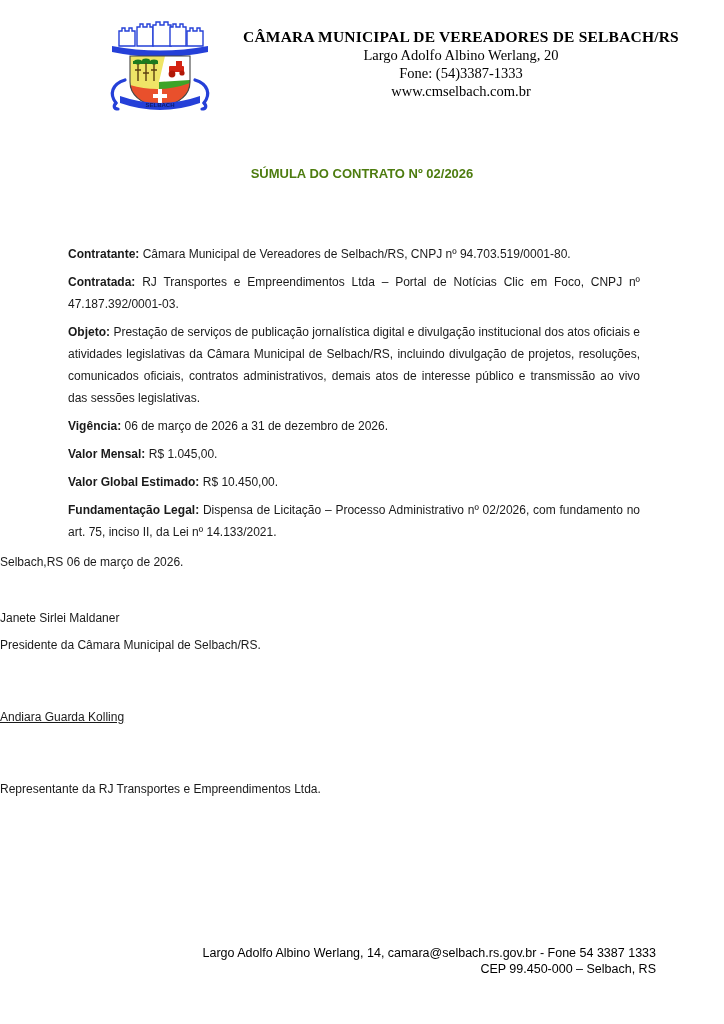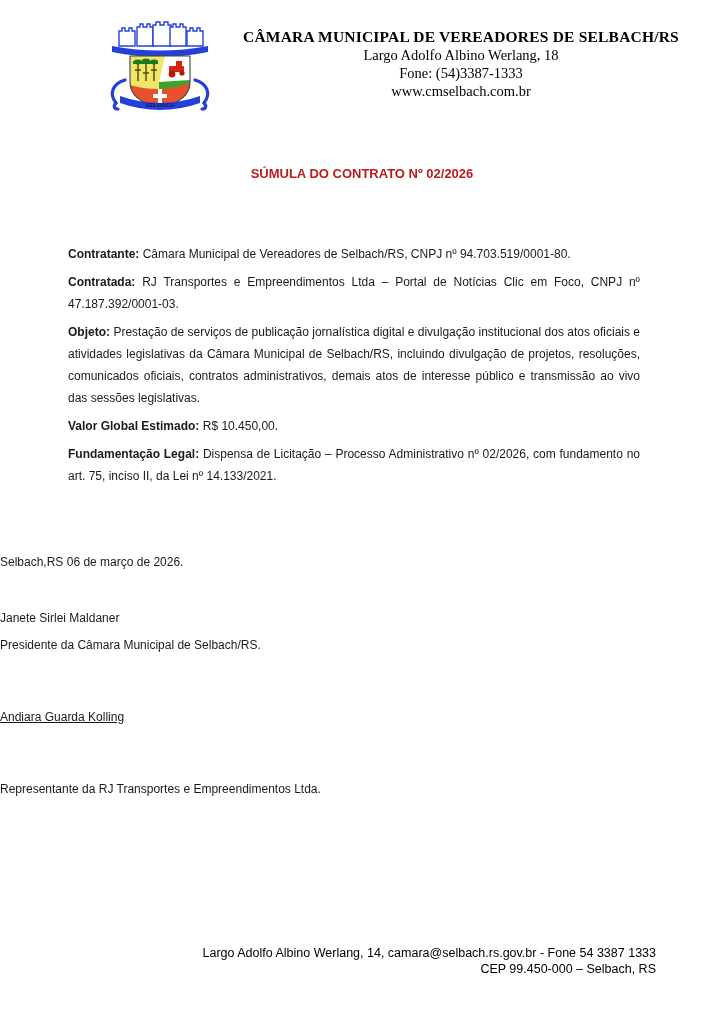--- a/index.html
+++ b/index.html
@@ -32,21 +32,21 @@
   .org-name { font-weight: 700; font-size: 15.5px; line-height: 18px; letter-spacing: 0.2px; }
   .head-line { font-size: 14.5px; line-height: 18px; }
 
   
   .doc-title {
     position: absolute;
     top: 166px; left: 0; right: 0;
     text-align: center;
     font-weight: 700;
     font-size: 13px;
-    color: #b91c1c;
+    color: #4d7c0f;
   }
 
   
   .body-text {
     position: absolute;
     top: 243px; left: 68px;
     width: 588px;
     font-size: 12px;
     line-height: 22px;
   }
@@ -145,32 +145,34 @@
         <path d="M28,36 h60 v26 c0,14 -13,22 -30,26 c-17,-4 -30,-12 -30,-26 z" fill="none" stroke="#444444" stroke-width="1.1"></path>
 
         <g>
           <path d="M18,76 Q58,90 98,76 L98,83 Q58,97 18,83 Z" fill="#2540d8"></path>
           <text x="58" y="87" text-anchor="middle" font-size="6" font-family="Liberation Sans, sans-serif" fill="#0d1b66" font-weight="bold">SELBACH</text>
         </g>
       </svg>
     </div>
     <div class="head-text">
       <div class="org-name">CÂMARA MUNICIPAL DE VEREADORES DE SELBACH/RS</div>
-      <div class="head-line">Largo Adolfo Albino Werlang, 18</div>
+      <div class="head-line">Largo Adolfo Albino Werlang, 20</div>
       <div class="head-line">Fone: (54)3387-1333</div>
       <div class="head-line">www.cmselbach.com.br</div>
     </div>
   </div>
 
   <div class="doc-title">SÚMULA DO CONTRATO Nº 02/2026</div>
 
   <div class="body-text">
     <p class="para"><span class="label">Contratante:</span><span>Câmara Municipal de Vereadores de Selbach/RS, CNPJ nº 94.703.519/0001-80.</span></p>
     <p class="para"><span class="label">Contratada:</span><span>RJ Transportes e Empreendimentos Ltda – Portal de Notícias Clic em Foco, CNPJ nº 47.187.392/0001-03.</span></p>
     <p class="para"><span class="label">Objeto:</span><span>Prestação de serviços de publicação jornalística digital e divulgação institucional dos atos oficiais e atividades legislativas da Câmara Municipal de Selbach/RS, incluindo divulgação de projetos, resoluções, comunicados oficiais, contratos administrativos, demais atos de interesse público e transmissão ao vivo das sessões legislativas.</span></p>
+    <p class="para"><span class="label">Vigência:</span><span>06 de março de 2026 a 31 de dezembro de 2026.</span></p>
+    <p class="para"><span class="label">Valor Mensal:</span><span>R$ 1.045,00.</span></p>
     <p class="para"><span class="label">Valor Global Estimado:</span><span>R$ 10.450,00.</span></p>
     <p class="para"><span class="label">Fundamentação Legal:</span><span>Dispensa de Licitação – Processo Administrativo nº 02/2026, com fundamento no art. 75, inciso II, da Lei nº 14.133/2021.</span></p>
   </div>
 
   <div class="center-line date-line">Selbach,RS 06 de março de 2026.</div>
 
   <div class="center-line sig1-name">Janete Sirlei Maldaner</div>
   <div class="center-line sig1-role">Presidente da Câmara Municipal de Selbach/RS.</div>
 
   <div class="center-line sig2-name">Andiara Guarda Kolling</div>

